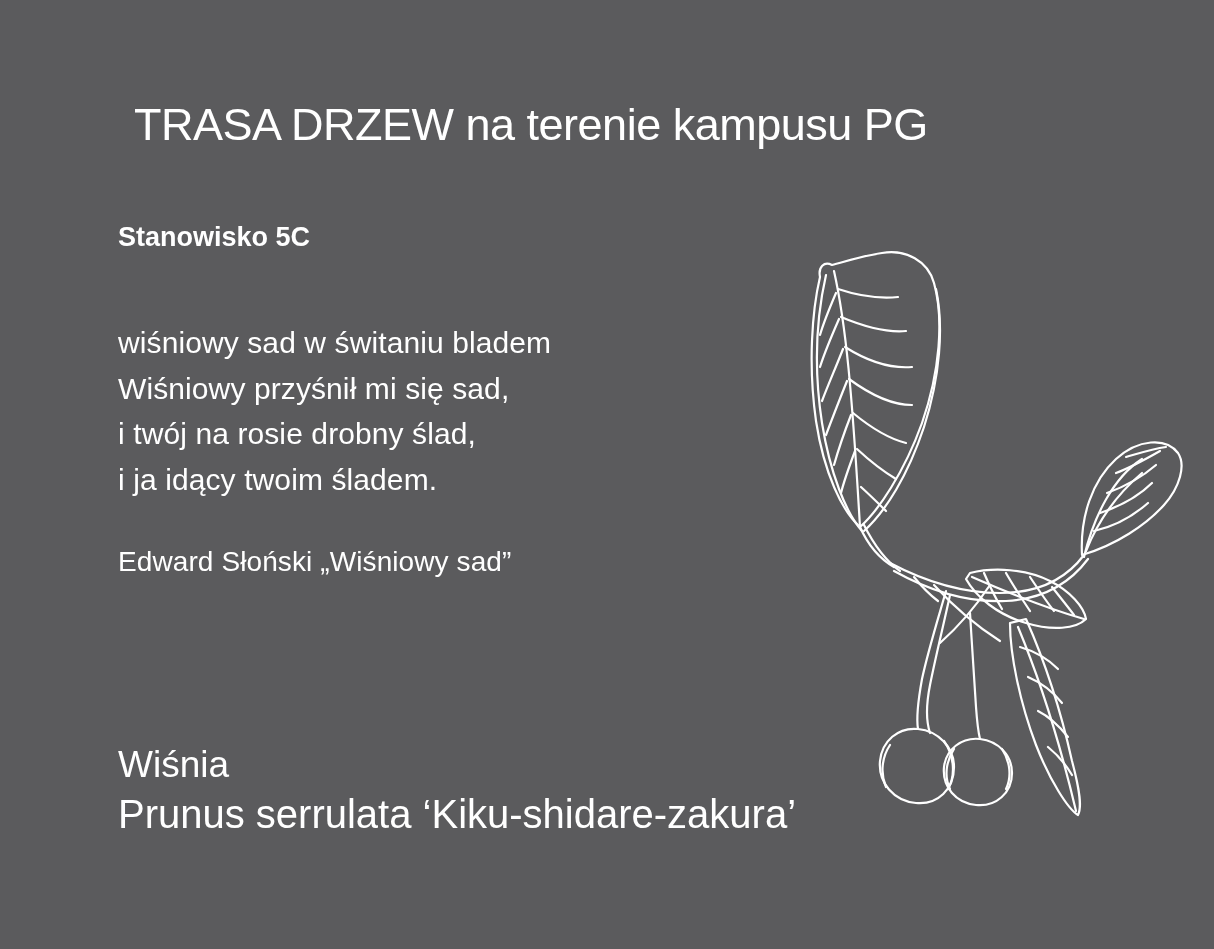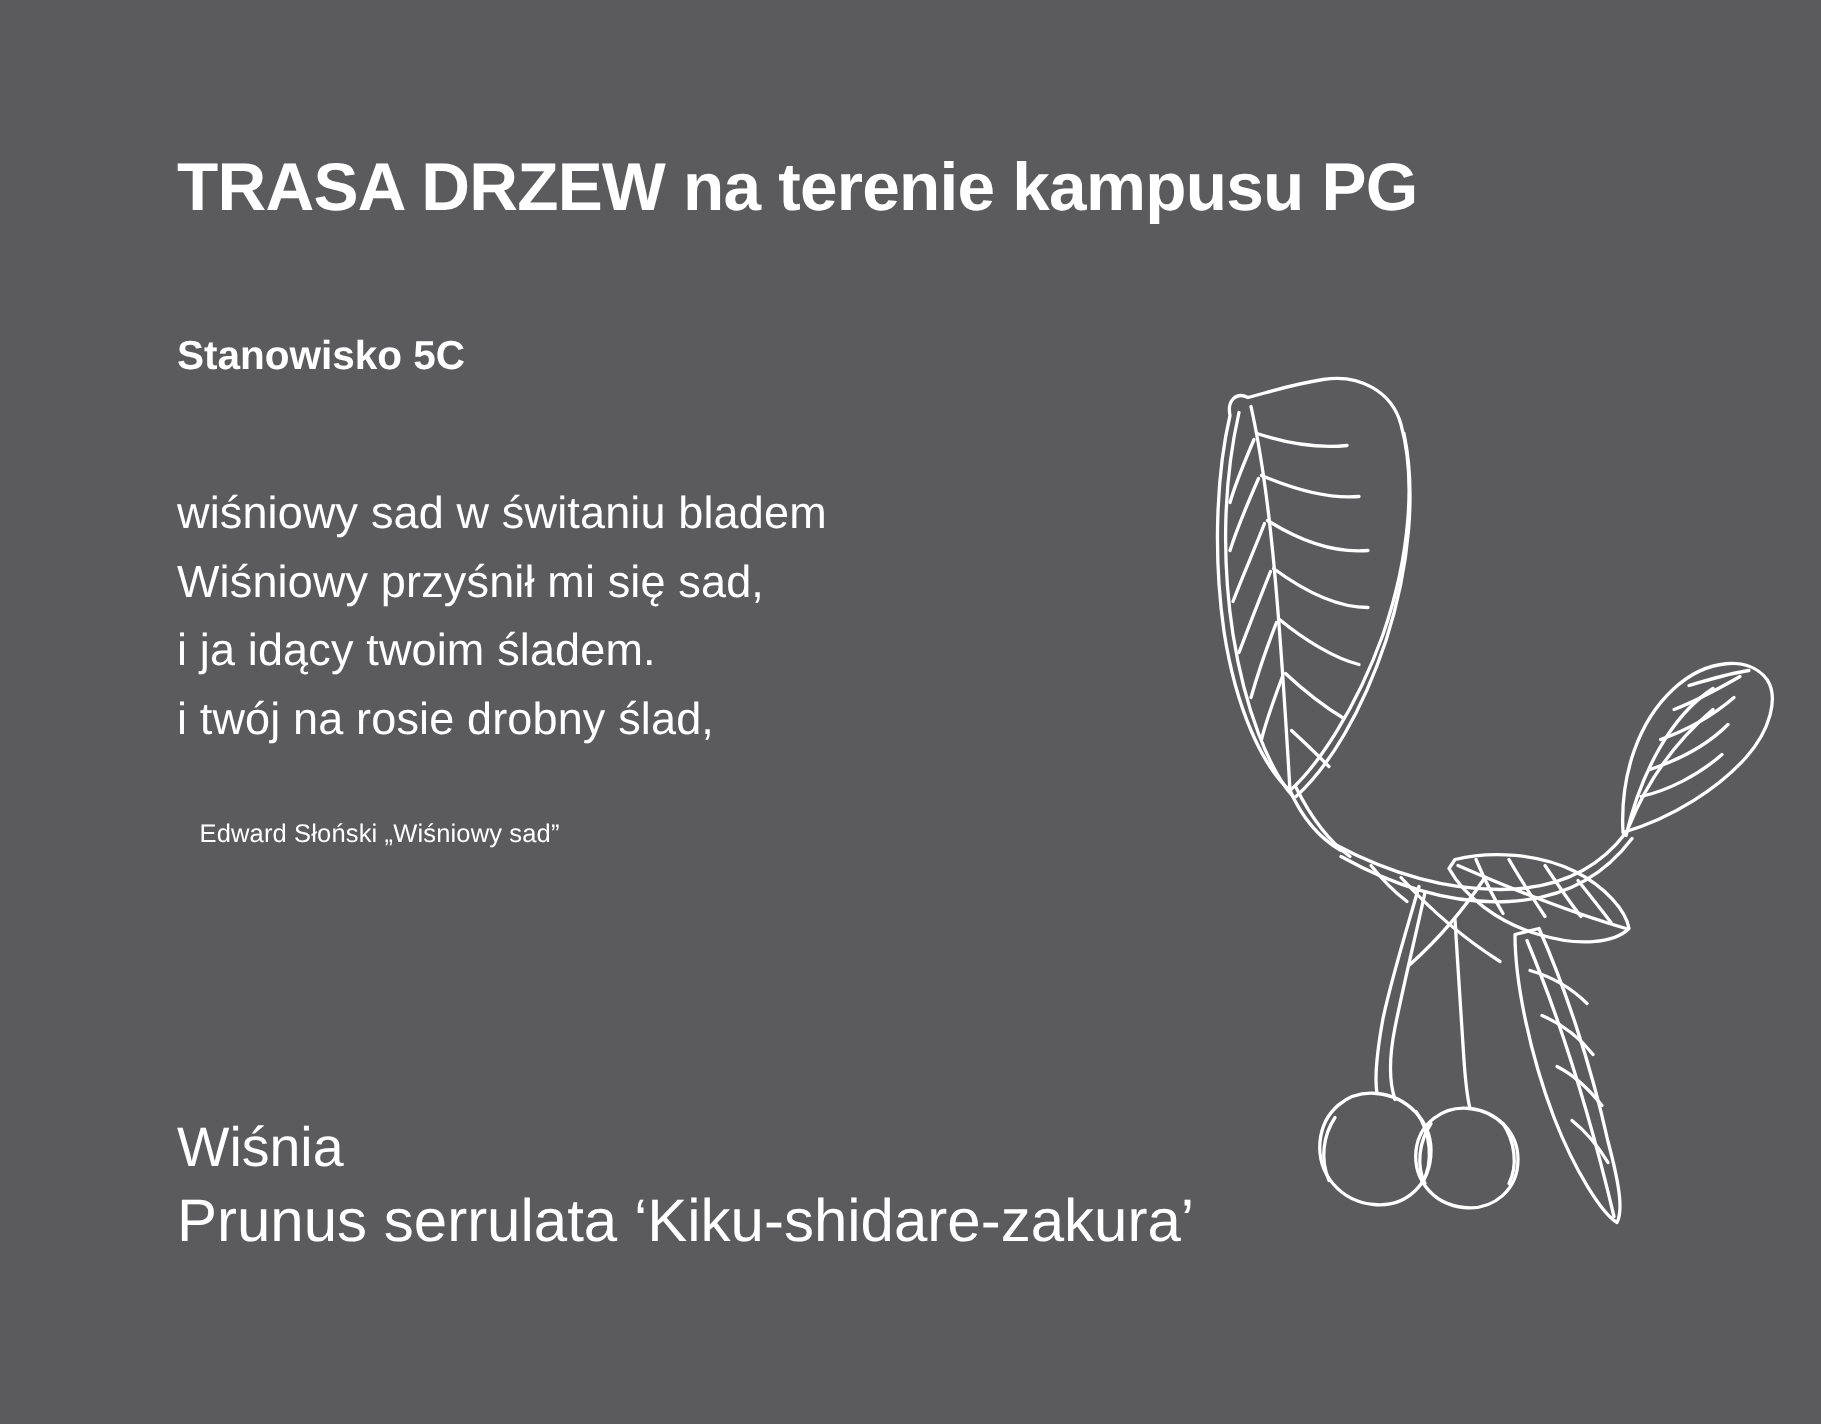--- a/index.html
+++ b/index.html
@@ -28,23 +28,23 @@
     position: absolute;
     left: 118px;
     top: 0;
     width: 700px;
     height: 949px;
   }
 
   .title {
     position: absolute;
     top: 100px;
-    left: 0;
+    left: 16px;
     font-size: 45px;
-    font-weight: bold;
+    font-weight: normal;
     letter-spacing: -0.5px;
     white-space: nowrap;
     line-height: 1.1;
   }
 
   .station {
     position: absolute;
     top: 222px;
     left: 0;
     font-size: 27px;
@@ -62,25 +62,24 @@
     letter-spacing: 0.1px;
   }
   .poem div {
     white-space: nowrap;
   }
 
   .attribution {
     position: absolute;
     top: 546px;
     left: 0;
-    font-size: 17px;
+    font-size: 28px;
     font-weight: 400;
     letter-spacing: 0.1px;
     white-space: nowrap;
-    margin-left: 15px;
   }
 
   .species-block {
     position: absolute;
     top: 742px;
     left: 0;
   }
   .species-common {
     font-size: 37px;
     font-weight: normal;
@@ -115,22 +114,22 @@
 
   <div class="content">
 
     <div class="title">TRASA DRZEW na terenie kampusu PG</div>
 
     <div class="station">Stanowisko 5C</div>
 
     <div class="poem">
       <div>wiśniowy sad w świtaniu bladem</div>
       <div>Wiśniowy przyśnił mi się sad,</div>
+      <div>i twój na rosie drobny ślad,</div>
       <div>i ja idący twoim śladem.</div>
-      <div>i twój na rosie drobny ślad,</div>
     </div>
 
     <div class="attribution">Edward Słoński „Wiśniowy sad”</div>
 
     <div class="species-block">
       <div class="species-common">Wiśnia</div>
       <div class="species-latin">Prunus serrulata ‘Kiku-shidare-zakura’</div>
     </div>
 
   </div>

